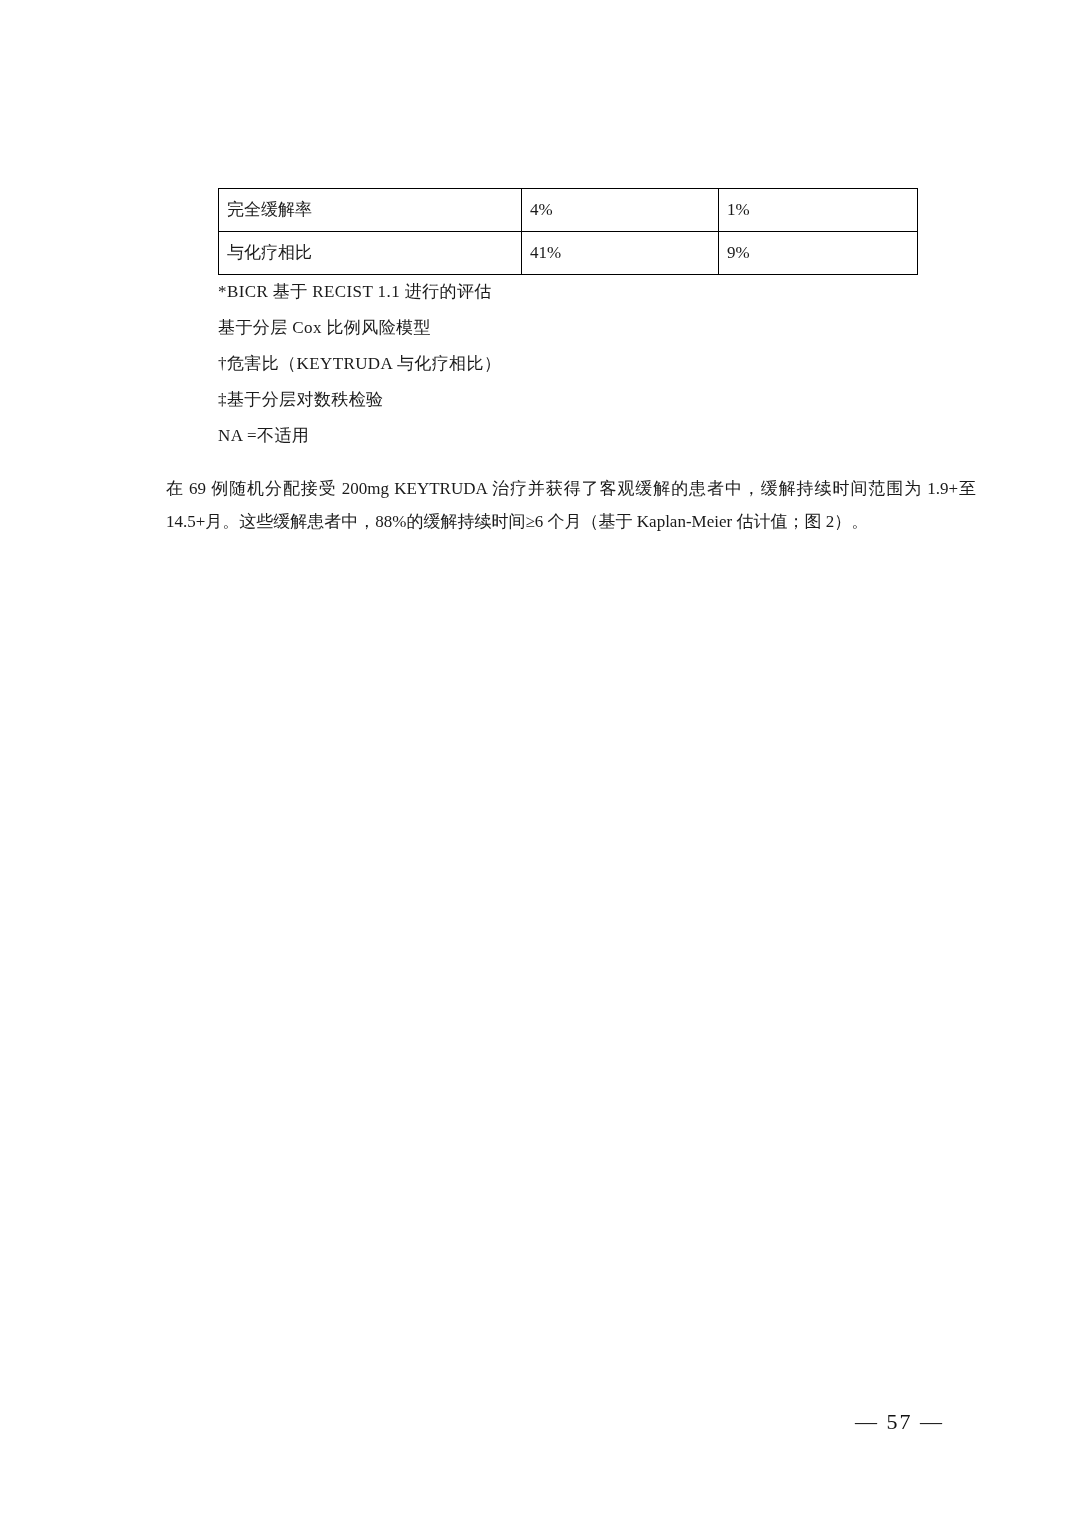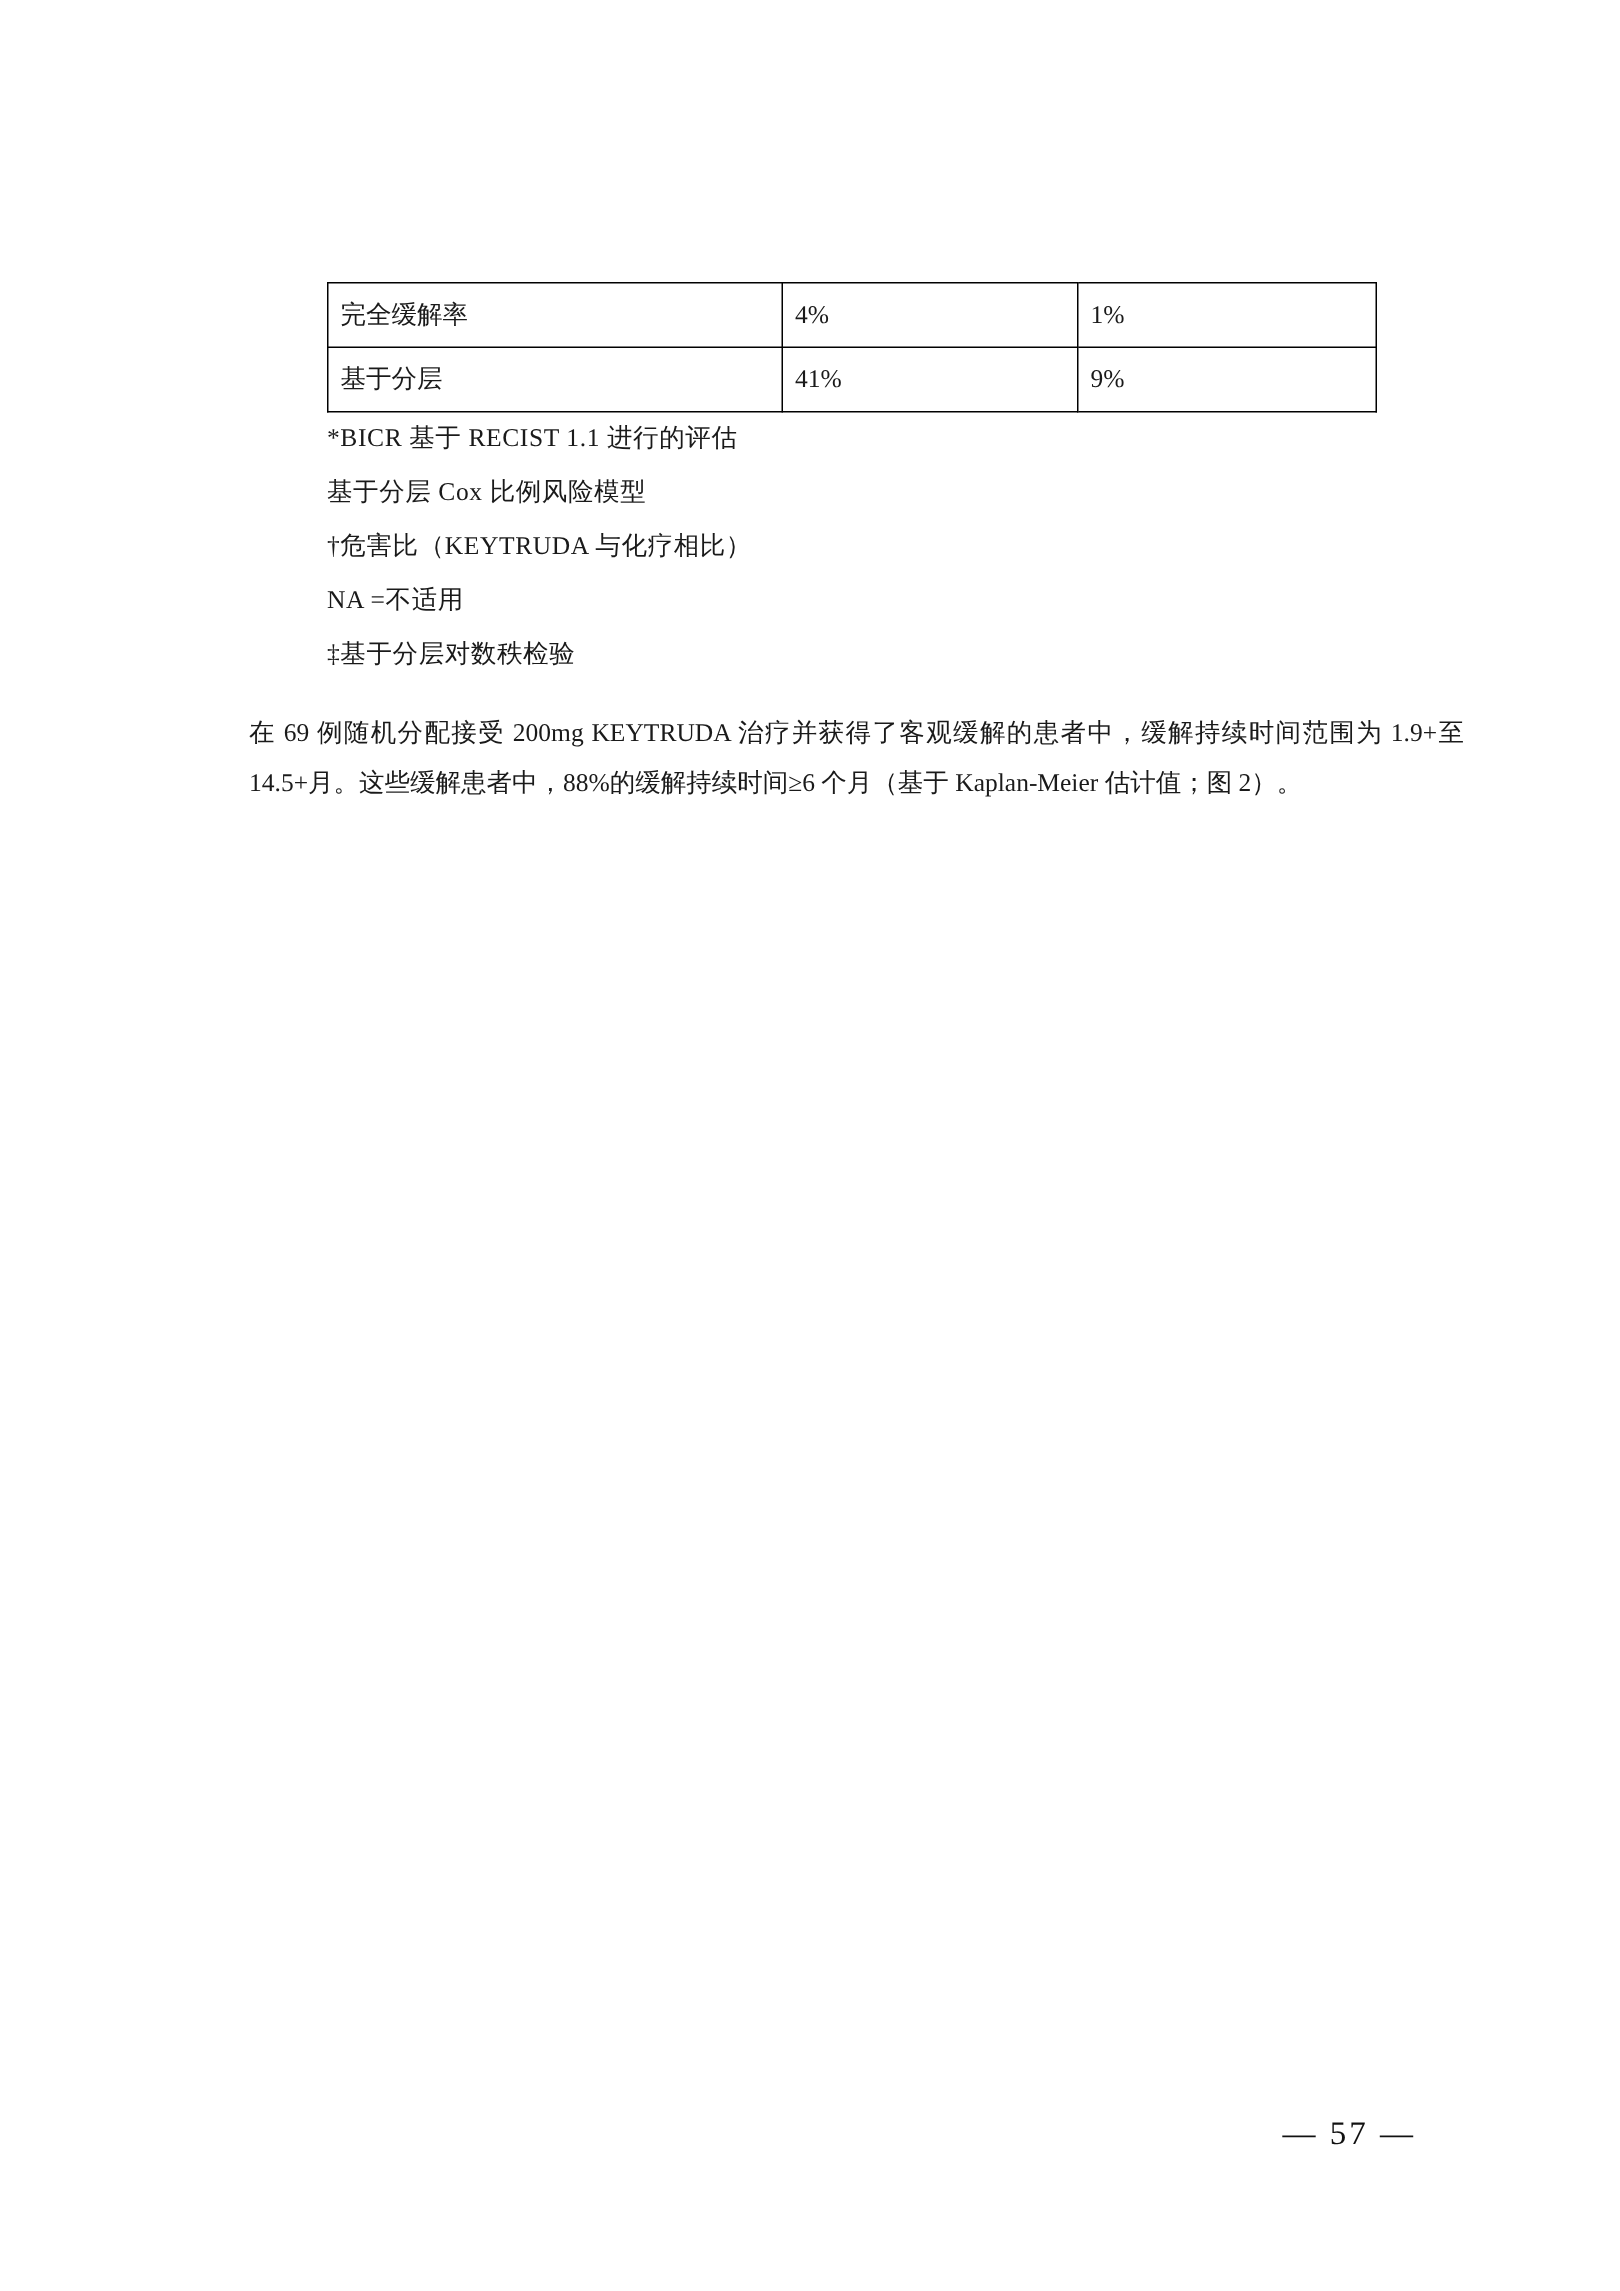--- a/index.html
+++ b/index.html
@@ -96,33 +96,33 @@
 
   <div class="table-wrap">
     <table class="data-table">
       <tbody>
         <tr>
           <td class="c0 cjk">完全缓解率</td>
           <td class="c1">4%</td>
           <td class="c2">1%</td>
         </tr>
         <tr>
-          <td class="c0 cjk">基于分层</td>
+          <td class="c0 cjk">与化疗相比</td>
           <td class="c1">41%</td>
           <td class="c2">9%</td>
         </tr>
       </tbody>
     </table>
   </div>
 
   <div class="footnotes">
     <div class="footnote zh">*BICR 基于 RECIST 1.1 进行的评估</div>
     <div class="footnote zh">基于分层 Cox 比例风险模型</div>
     <div class="footnote zh">†危害比（KEYTRUDA 与化疗相比）</div>
+    <div class="footnote zh">‡基于分层对数秩检验</div>
     <div class="footnote zh">NA =不适用</div>
-    <div class="footnote zh">‡基于分层对数秩检验</div>
   </div>
 
   <div class="body-par zh">在 69 例随机分配接受 200mg KEYTRUDA 治疗并获得了客观缓解的患者中，缓解持续时间范围为 1.9+至 14.5+月。这些缓解患者中，88%的缓解持续时间≥6 个月（基于 Kaplan-Meier 估计值；图 2）。</div>
 
   <div class="page-number">— 57 —</div>
 
 </div>
 
 </body></html>

